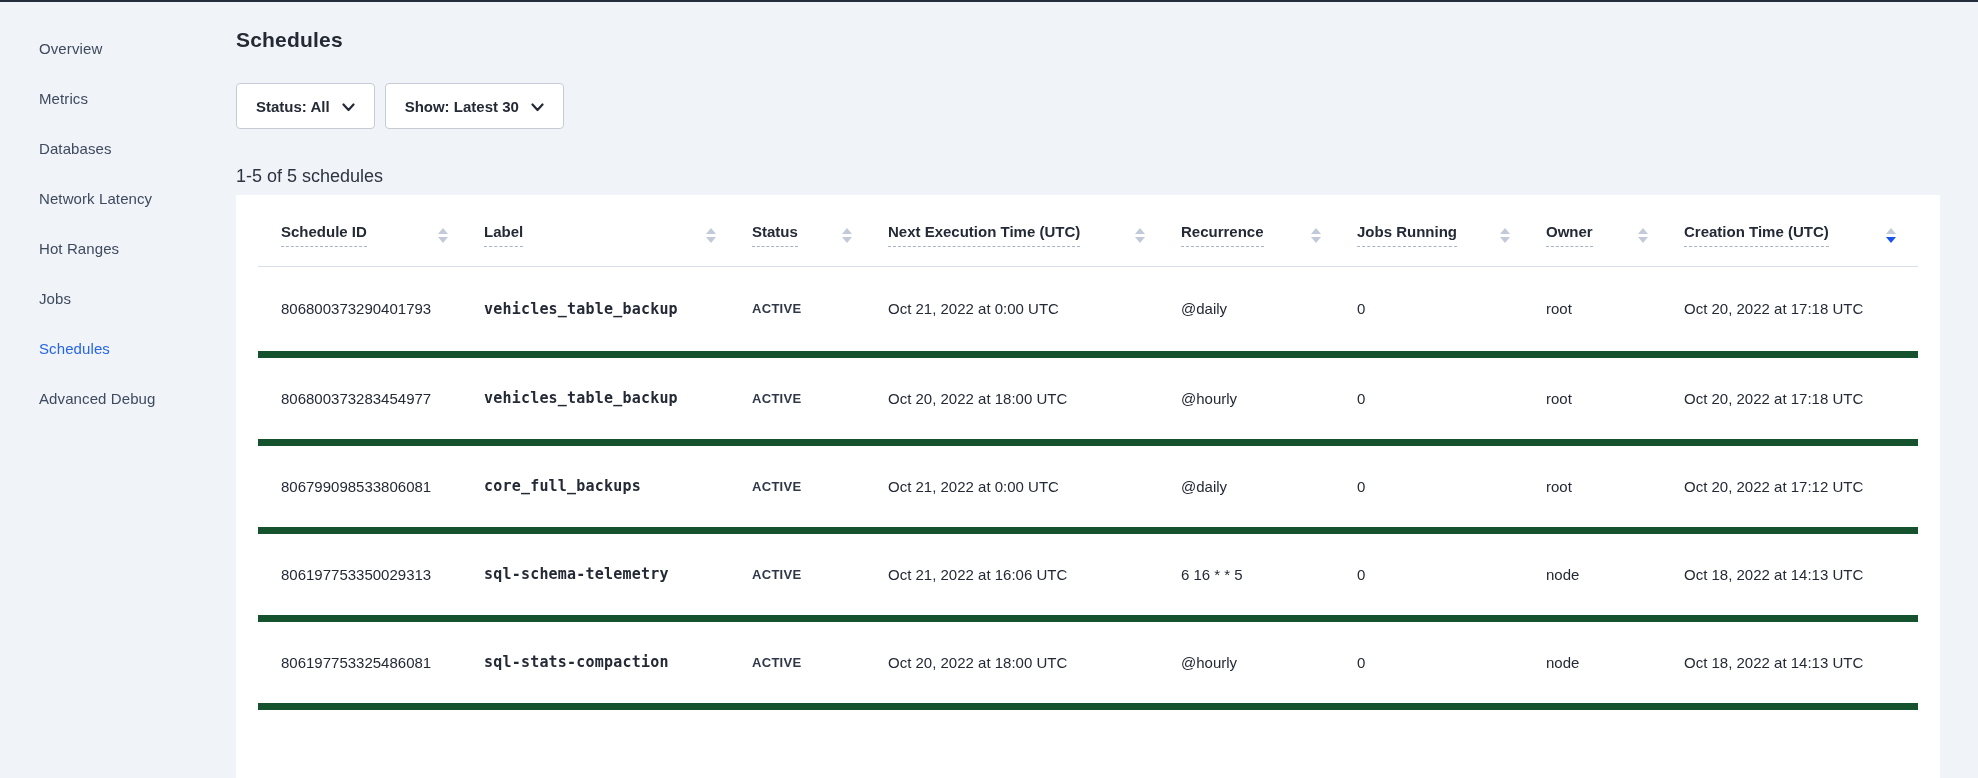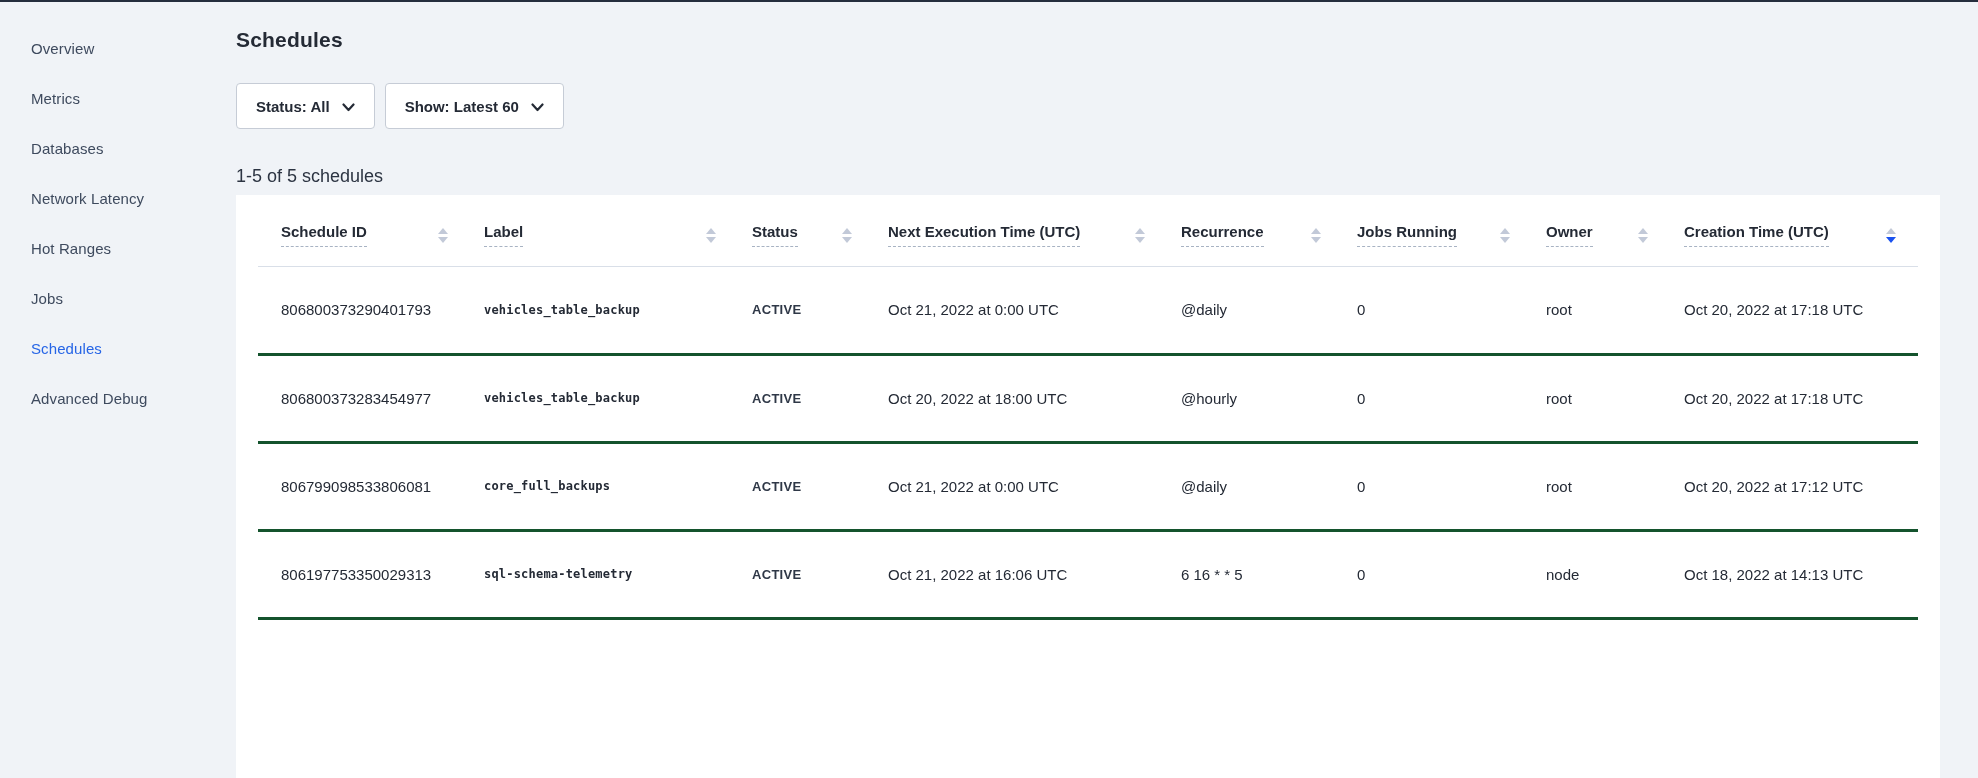--- a/index.html
+++ b/index.html
@@ -6,21 +6,21 @@
   html,body { width:1978px; height:778px; overflow:hidden; }
   body {
     font-family:"Liberation Sans", sans-serif;
     background:#f0f3f7;
     color:#242a35;
   }
   .topbar { height:2px; background:#252e3d; width:100%; }
 
   
   .sidebar {
-    position:absolute; top:2px; left:0; width:236px; height:776px;
+    position:absolute; top:2px; left:8px; width:236px; height:776px;
     padding-top:21px;
   }
   .side-item {
     height:50px; display:flex; align-items:center;
     padding-left:31px; font-size:15px; color:#3e4a5e;
     cursor:pointer; letter-spacing:.1px;
   }
   .side-item.active { color:#2665e6; }
 
   
@@ -58,25 +58,25 @@
   th:last-child .th-inner { padding-right:22px; }
   .th-label {
     border-bottom:1px dashed #a8b3c3; padding-bottom:6px; white-space:nowrap;
   }
   .sort { display:inline-flex; flex-direction:column; gap:3px; margin-left:8px; }
   .tri-up { width:0; height:0; border-left:5px solid transparent; border-right:5px solid transparent; border-bottom:6px solid #c2c9d8; }
   .tri-down { width:0; height:0; border-left:5px solid transparent; border-right:5px solid transparent; border-top:6px solid #c2c9d8; }
   .sort.desc .tri-down { border-top-color:#1a52f0; }
 
   tbody td {
-    height:88px; vertical-align:middle; border-bottom:3px solid #14532d;
+    height:88px; vertical-align:middle; border-bottom:7px solid #14532d;
     font-size:15px; color:#242a35; padding-right:10px; white-space:nowrap;
   }
   td.c-label {
-    font-family:"DejaVu Sans Mono", monospace; font-weight:700; font-size:12px;
+    font-family:"DejaVu Sans Mono", monospace; font-weight:700; font-size:15px;
     letter-spacing:.2px;
   }
   td.c-status { font-size:13px; letter-spacing:.3px; color:#2f3847;font-weight:bold; }
 </style>
 </head>
 <body>
 
 <div class="topbar"></div>
 
 <nav class="sidebar">
@@ -112,21 +112,21 @@
   <div class="filters">
     <button class="dropdown-btn">
       <span>Status: All</span>
       <span class="chev">
         <svg width="13" height="9" viewBox="0 0 13 9">
             <polyline points="1.5,1.5 6.5,7 11.5,1.5" fill="none" stroke="#242a35" stroke-width="2.2" stroke-linecap="round" stroke-linejoin="round"></polyline>
           </svg>
       </span>
     </button>
     <button class="dropdown-btn">
-      <span>Show: Latest 60</span>
+      <span>Show: Latest 30</span>
       <span class="chev">
         <svg width="13" height="9" viewBox="0 0 13 9">
             <polyline points="1.5,1.5 6.5,7 11.5,1.5" fill="none" stroke="#242a35" stroke-width="2.2" stroke-linecap="round" stroke-linejoin="round"></polyline>
           </svg>
       </span>
     </button>
   </div>
 
   <div class="results-count">1-5 of 5 schedules</div>
 
@@ -252,16 +252,26 @@
           <tr>
     <td>806197753350029313</td>
     <td class="c-label">sql-schema-telemetry</td>
     <td class="c-status">ACTIVE</td>
     <td>Oct 21, 2022 at 16:06 UTC</td>
     <td>6 16 * * 5</td>
     <td>0</td>
     <td>node</td>
     <td>Oct 18, 2022 at 14:13 UTC</td>
   </tr>
+          <tr>
+    <td>806197753325486081</td>
+    <td class="c-label">sql-stats-compaction</td>
+    <td class="c-status">ACTIVE</td>
+    <td>Oct 20, 2022 at 18:00 UTC</td>
+    <td>@hourly</td>
+    <td>0</td>
+    <td>node</td>
+    <td>Oct 18, 2022 at 14:13 UTC</td>
+  </tr>
         </tbody>
     </table>
   </div>
 </div>
 
 </body></html>

